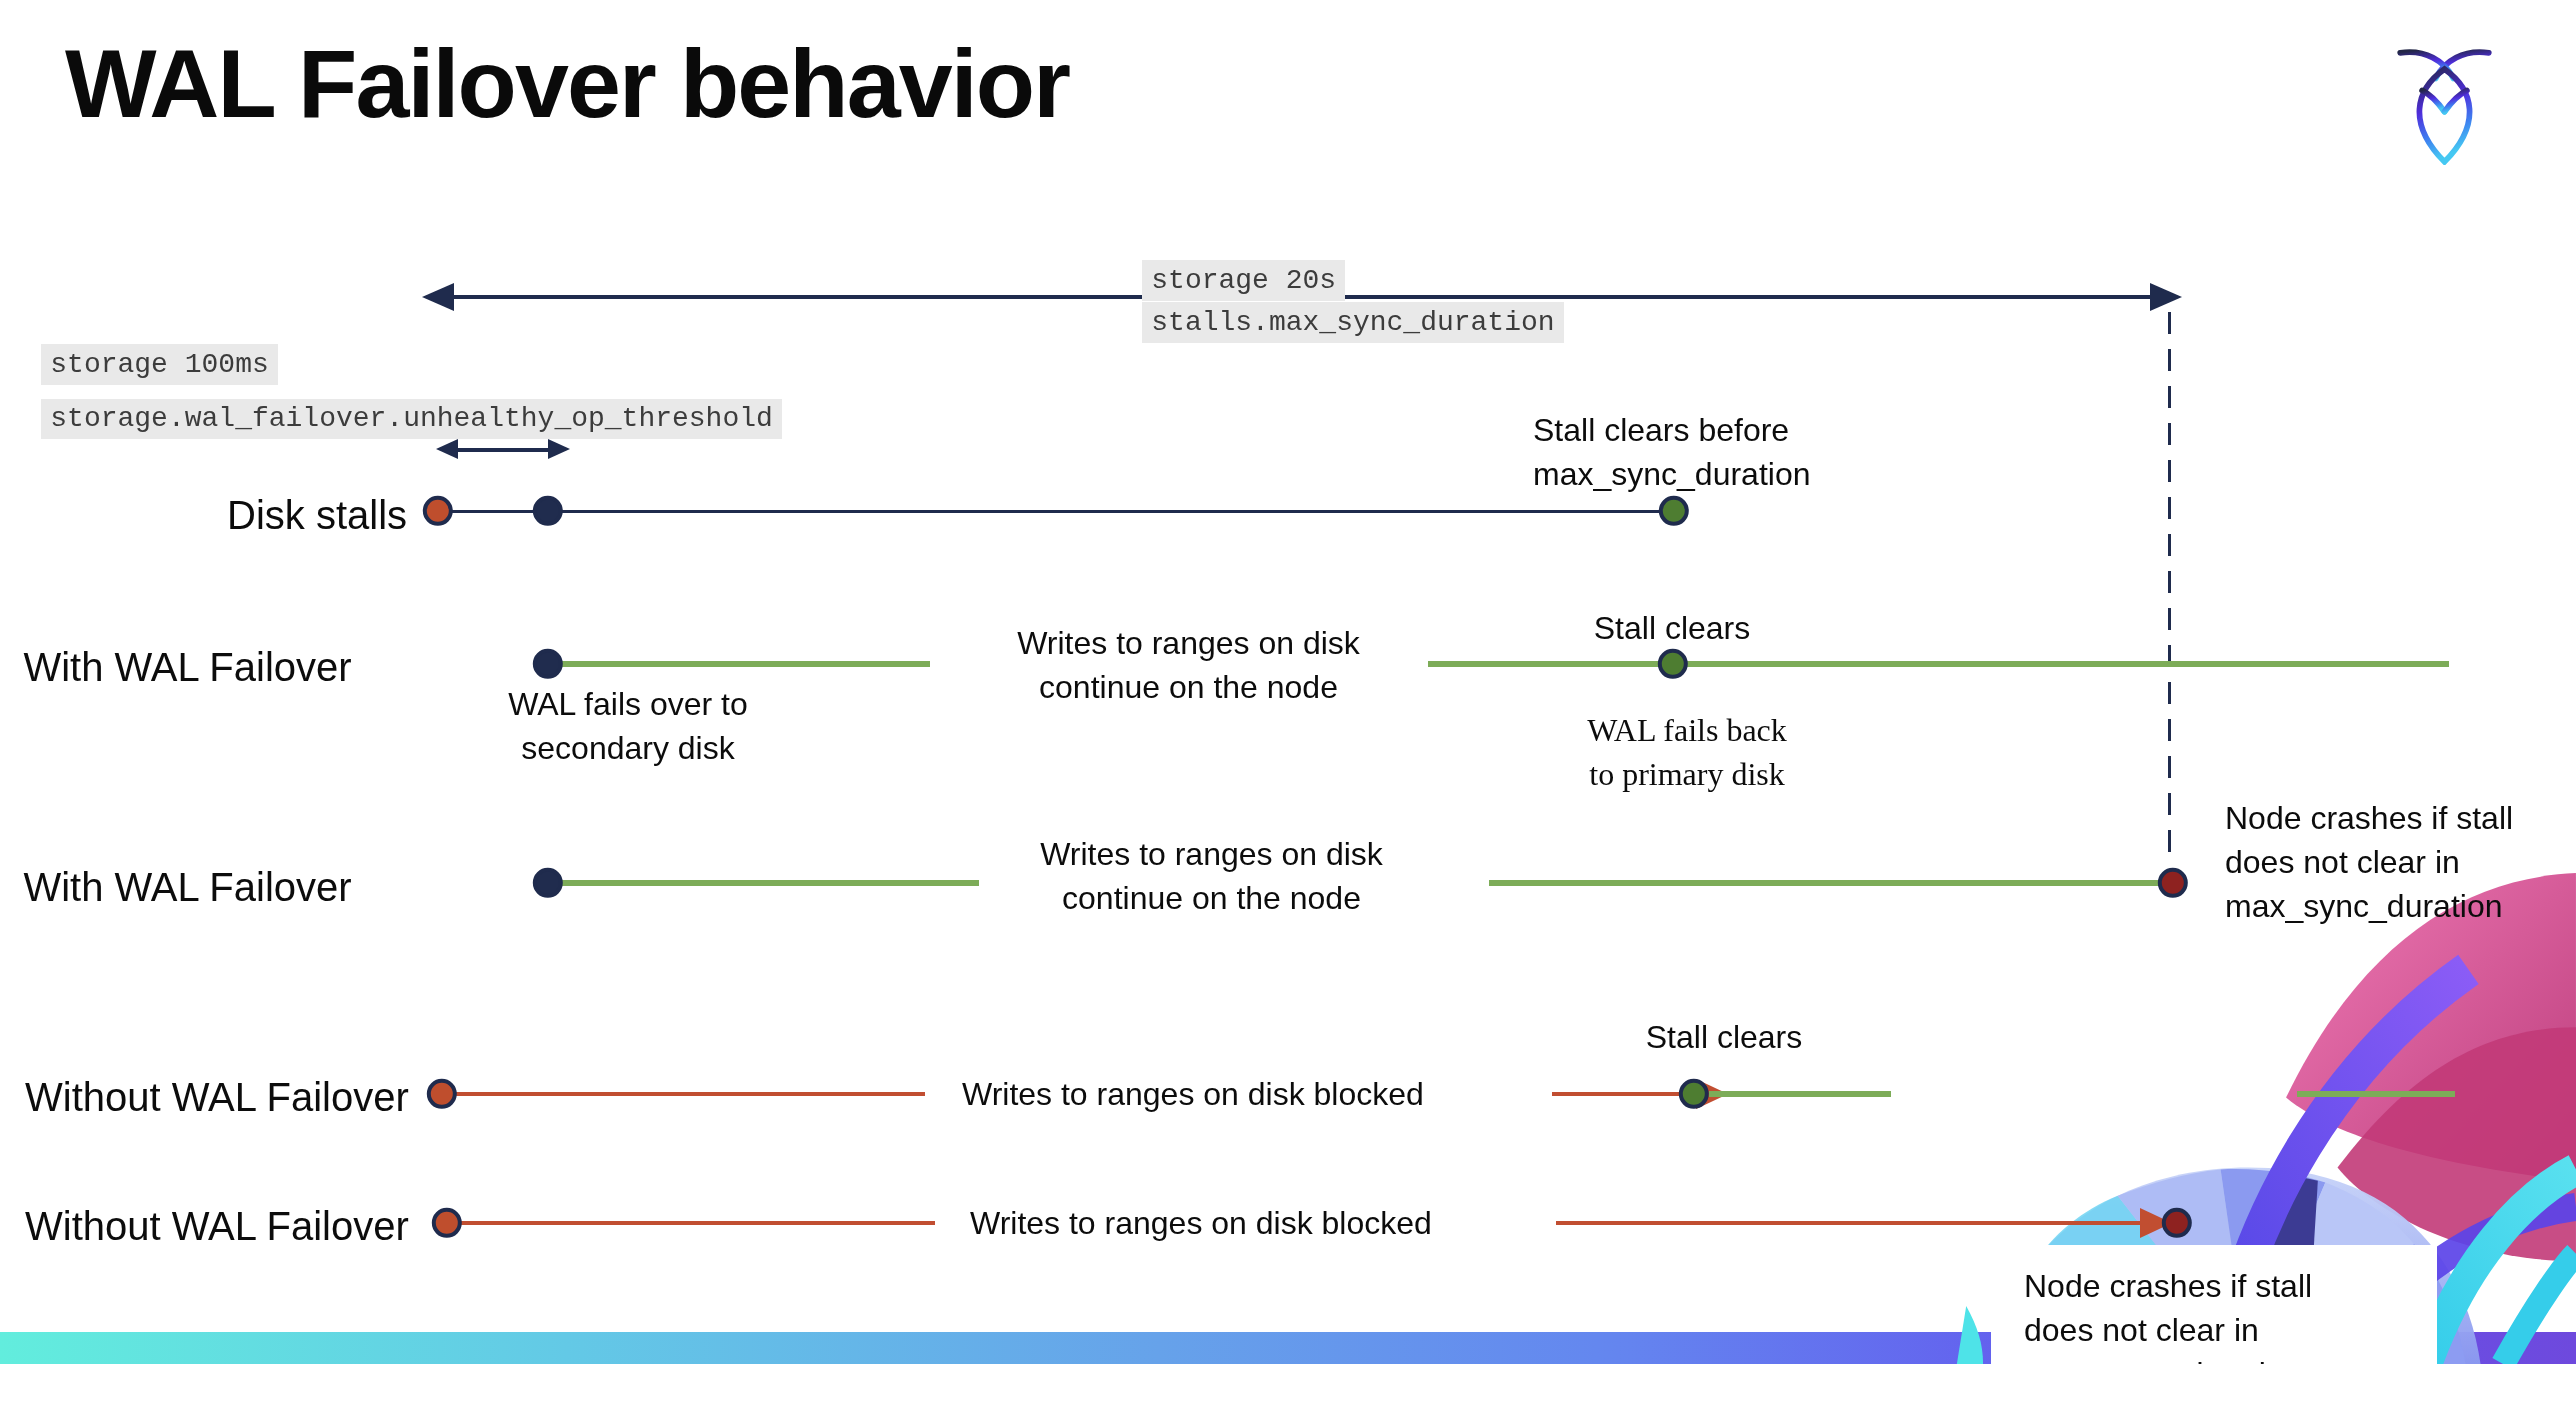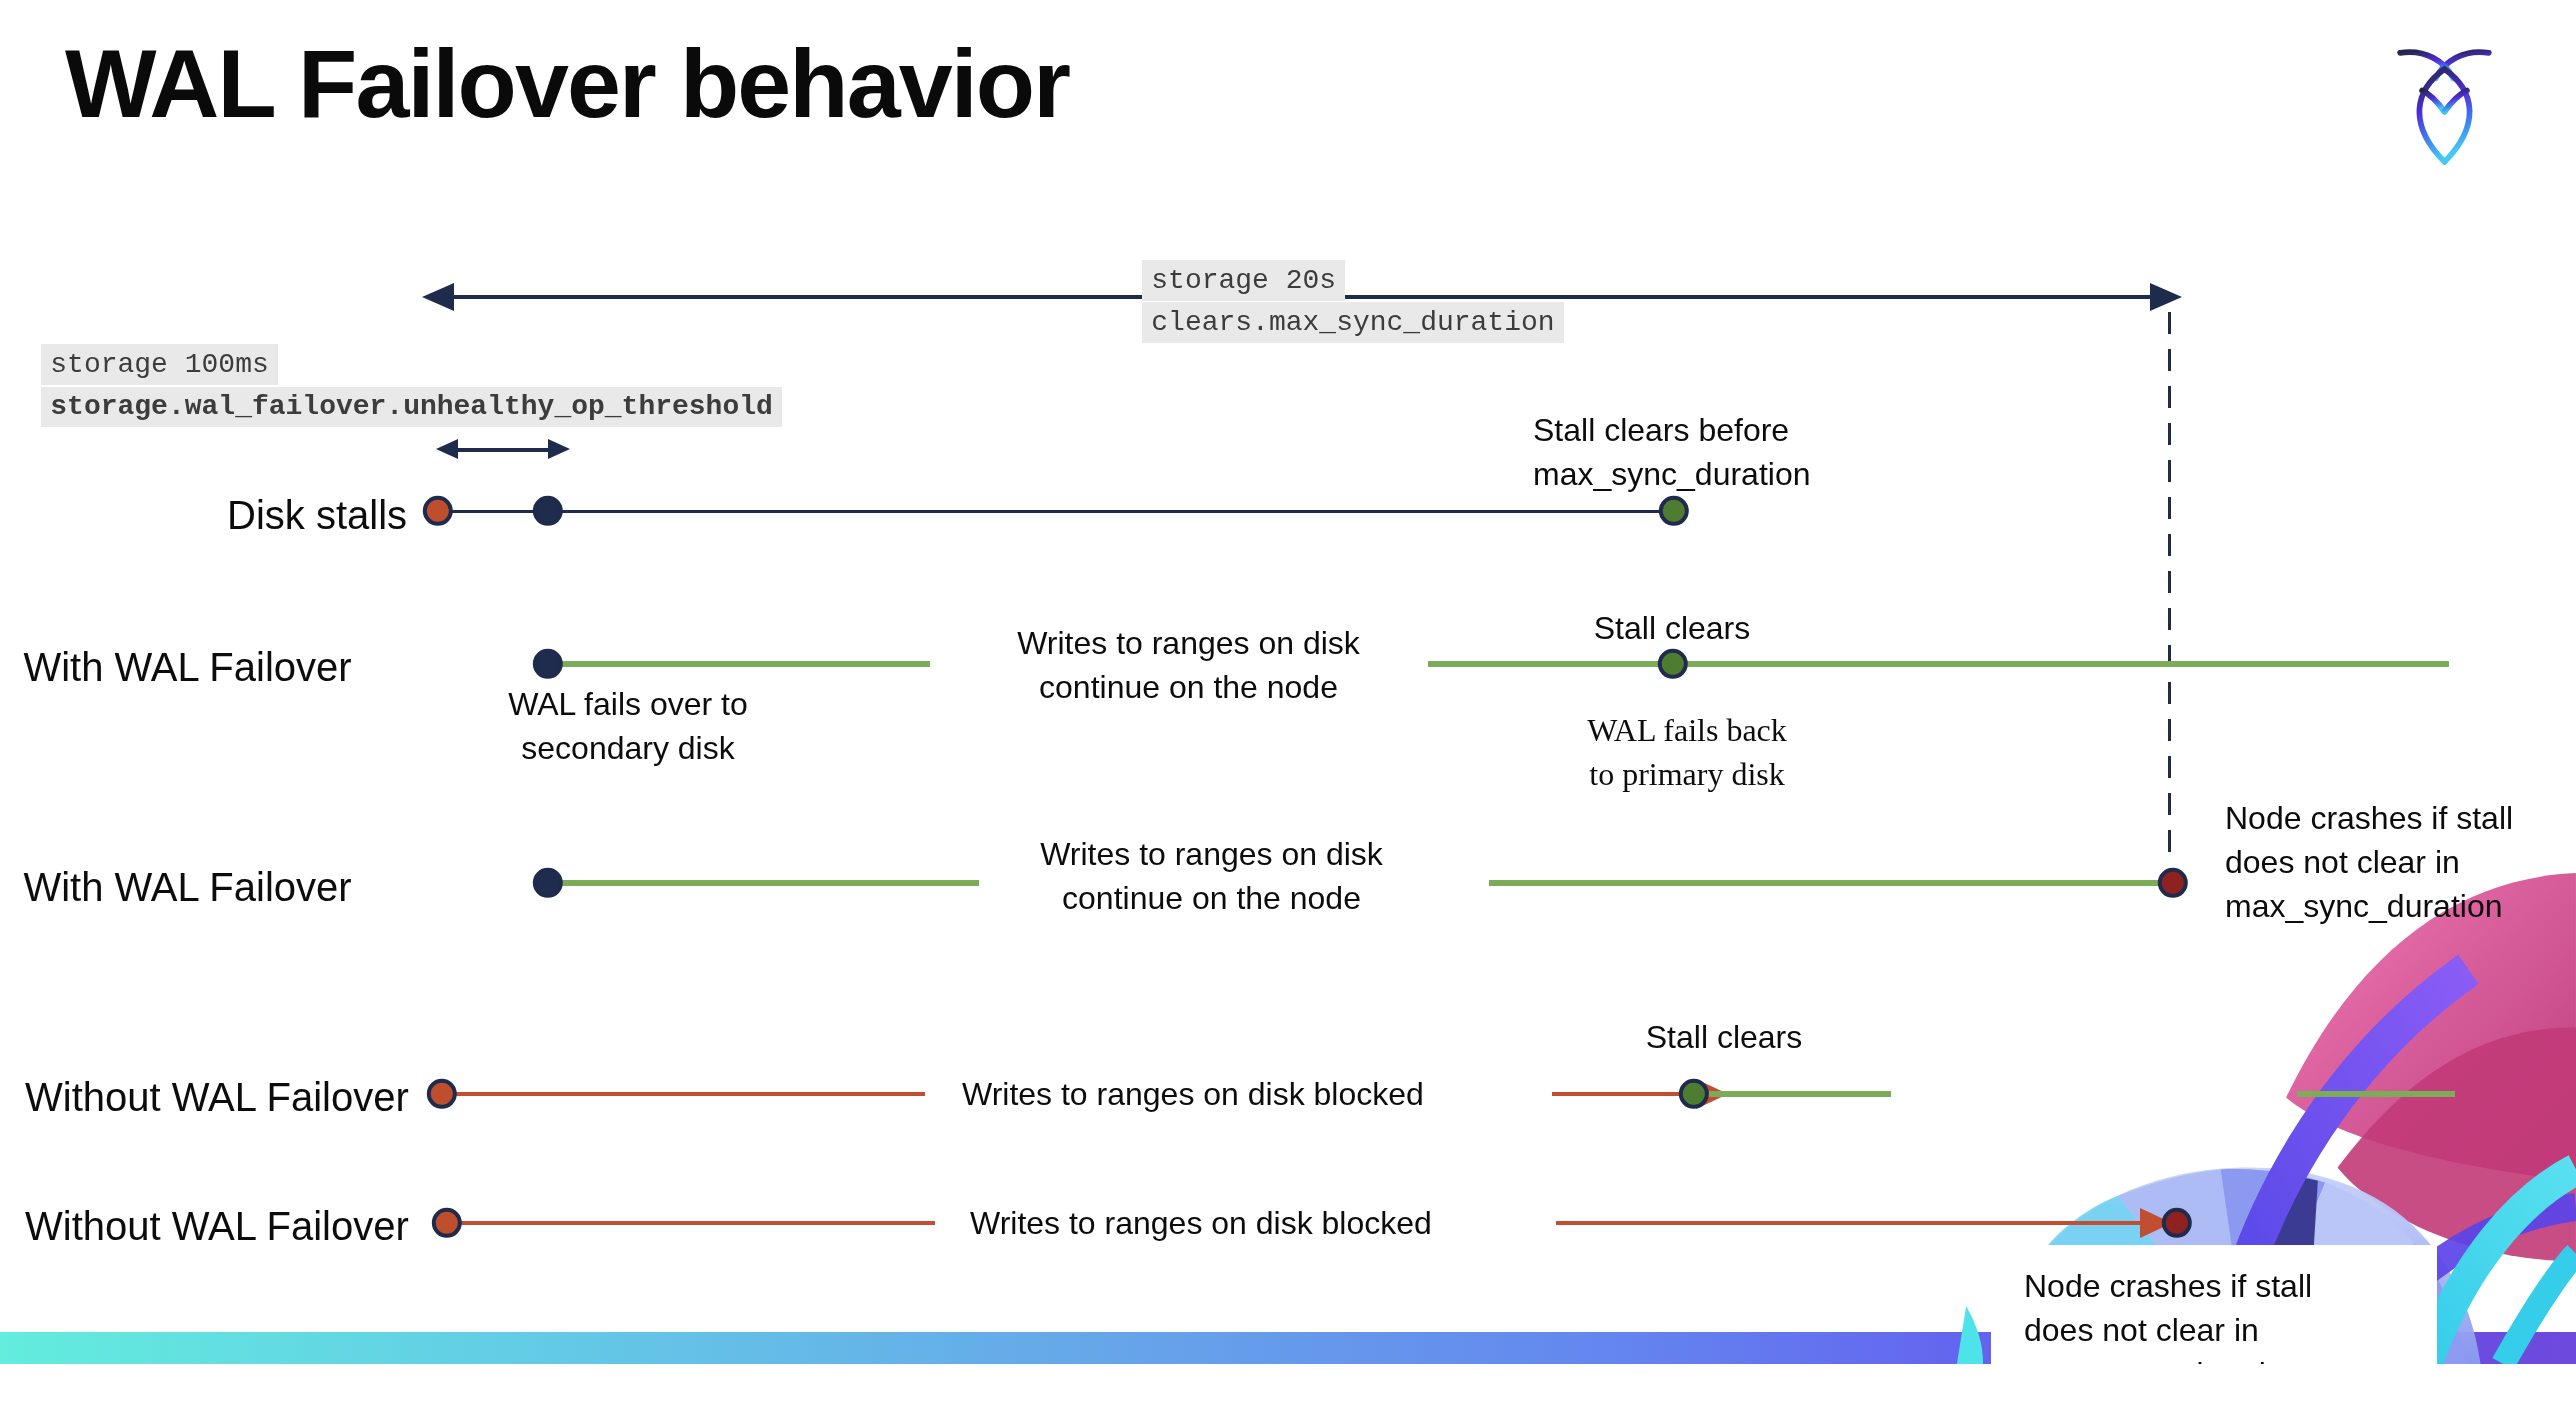--- a/index.html
+++ b/index.html
@@ -118,26 +118,26 @@
       <path d="M95,128 C112,104 124,94 138,87"></path>
     </g>
   </svg>
 
   <div class="hline navy-line z2" style="left:452px;top:295px;width:1701px;height:3.7px;"></div>
   <div class="tri tri-left-navy z2" style="left:422px;top:283px;"></div>
   <div class="tri tri-right-navy z2" style="left:2150px;top:283px;"></div>
 
   <div class="abs z3" style="left:1142px;top:260px;">
     <div class="mono-label">storage 20s</div><br>
-    <div class="mono-label" style="margin-top:1.9px;">clears.max_sync_duration</div>
+    <div class="mono-label" style="margin-top:1.9px;">stalls.max_sync_duration</div>
   </div>
 
   <div class="abs z3" style="left:41px;top:344px;">
     <div class="mono-label">storage 100ms</div><br>
-    <div class="mono-label" style="margin-top:2px;font-weight:bold;">storage.wal_failover.unhealthy_op_threshold</div>
+    <div class="mono-label" style="margin-top:14px;">storage.wal_failover.unhealthy_op_threshold</div>
   </div>
   <div class="hline navy-line z2" style="left:456px;top:448px;width:93px;height:3.7px;"></div>
   <div class="tri tri-left-navy-sm z2" style="left:436px;top:439px;"></div>
   <div class="tri tri-right-navy-sm z2" style="left:548px;top:439px;"></div>
 
   <div class="dashed-v" style="left:2168px;top:312px;height:553px;"></div>
 
   <div class="abs row-label z2" style="left:227px;top:493px;">Disk stalls</div>
   <div class="hline navy-line z2" style="left:438px;top:510px;width:1236px;height:2.8px;"></div>
   <div class="dot dot-rust" style="left:438px;top:511px;"></div>

